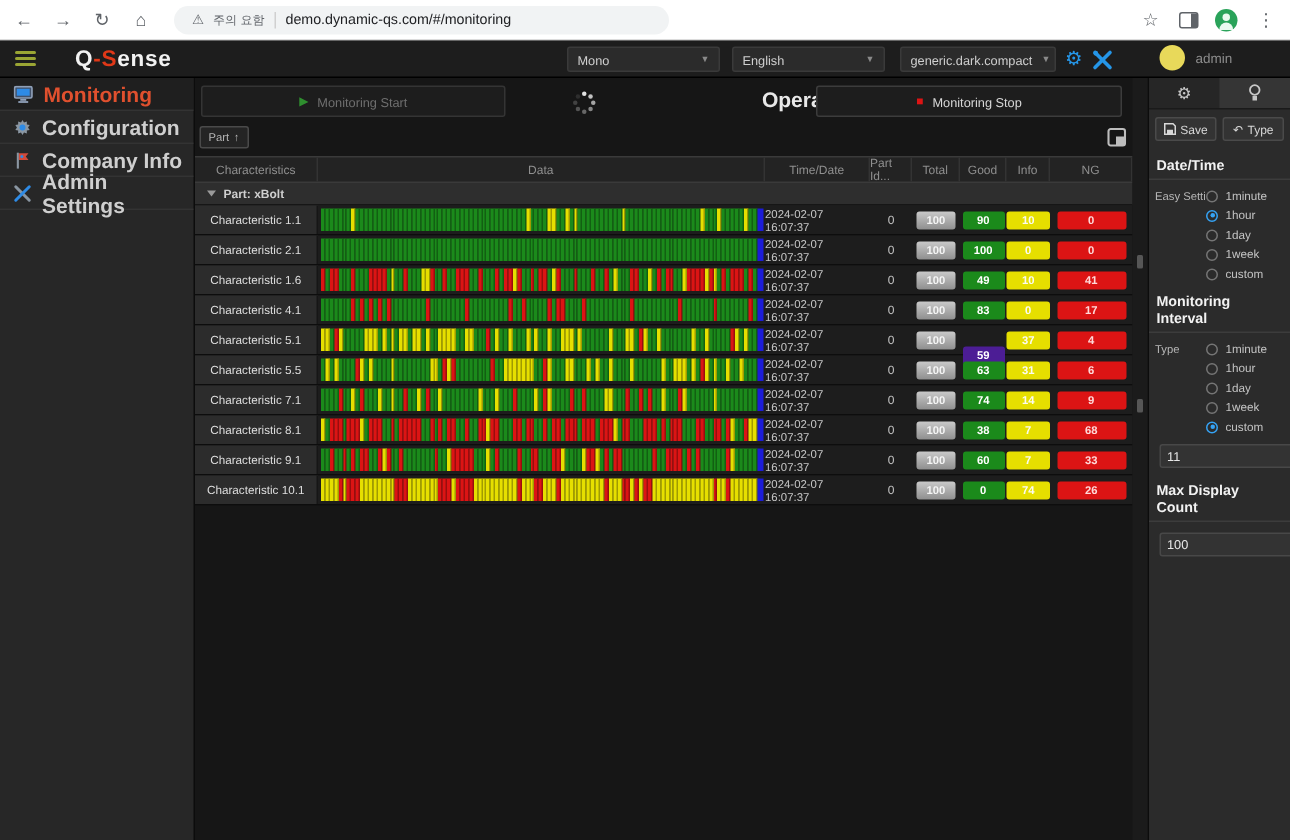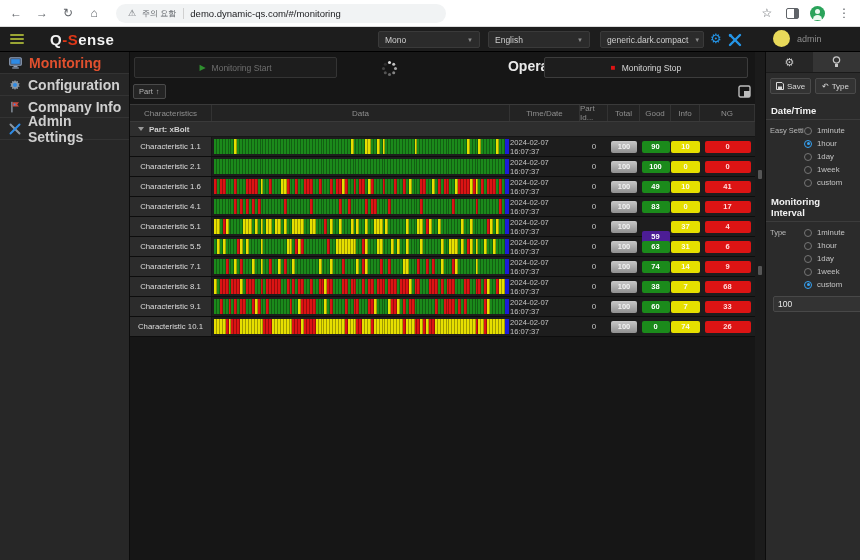--- a/index.html
+++ b/index.html
@@ -1533,21 +1533,29 @@
           <span class="rd"></span>
           <span>1week</span>
         </div>
         <div class="opt">
           <span class="rd sel"></span>
           <span>custom</span>
         </div>
       </div>
   </div>
 
-
+  <div class="field-row">
+    <span class="field-lbl">sec (min =...</span>
+    <div class="spinbox">
+      <input value="11" style="">
+
+    </div>
+  </div>
+
+  <div class="sect-h">Max Display Count</div>
   <div class="field-row">
     <span class="field-lbl">Count</span>
     <div class="spinbox">
       <input value="100" style="">
 
     </div>
   </div>
 </div>
 
 </body></html>

